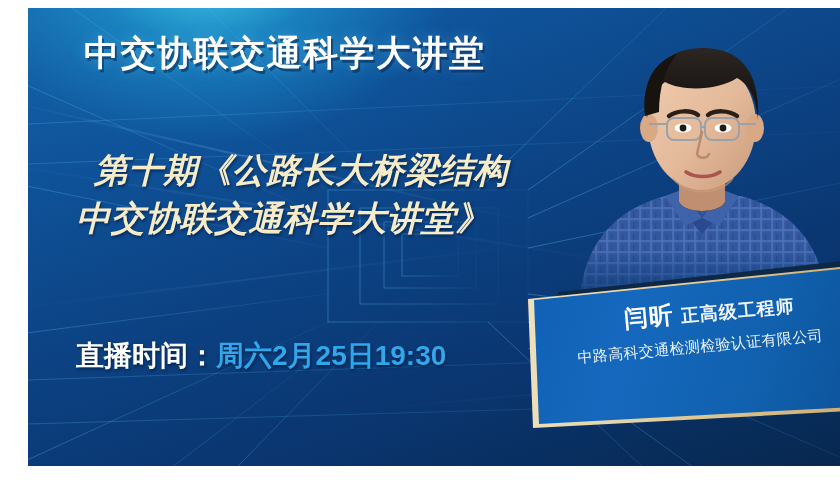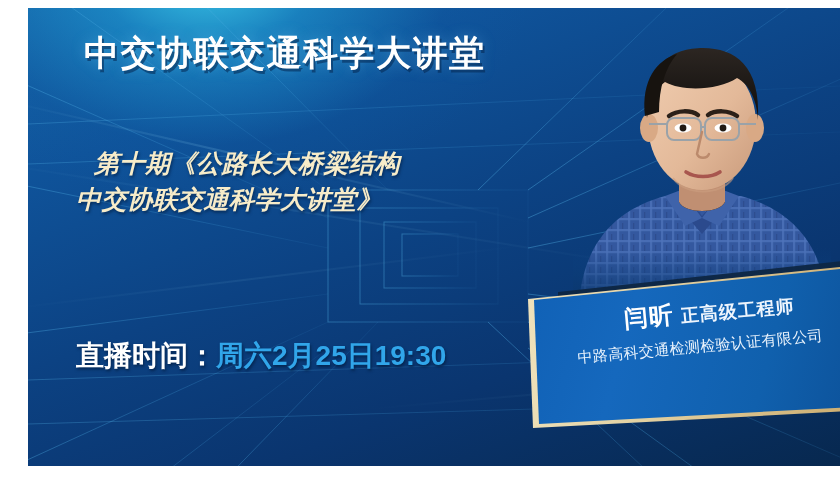--- a/index.html
+++ b/index.html
@@ -32,21 +32,21 @@
   .title{
     position:absolute;left:56px;top:26px;
     font-size:35px;font-weight:700;color:#ffffff;
     letter-spacing:1.5px;line-height:1.1;
     text-shadow:2px 3px 0 rgba(4,38,80,0.55), 0 0 14px rgba(120,215,255,0.35);
     white-space:nowrap;
   }
   
   .subtitle{
     position:absolute;left:44px;top:138px;width:540px;
-    font-size:25px;font-weight:600;font-style:italic;
+    font-size:34px;font-weight:600;font-style:italic;
     color:#f7ecc9;line-height:1.42;letter-spacing:0.5px;
     text-shadow:1px 2px 3px rgba(3,30,66,0.70);
   }
   .subtitle .l1{display:block;padding-left:22px;}
   .subtitle .l2{display:block;padding-left:4px;}
 
   
   .timeline{
     position:absolute;left:48px;top:329px;
     font-size:28px;font-weight:700;white-space:nowrap;

